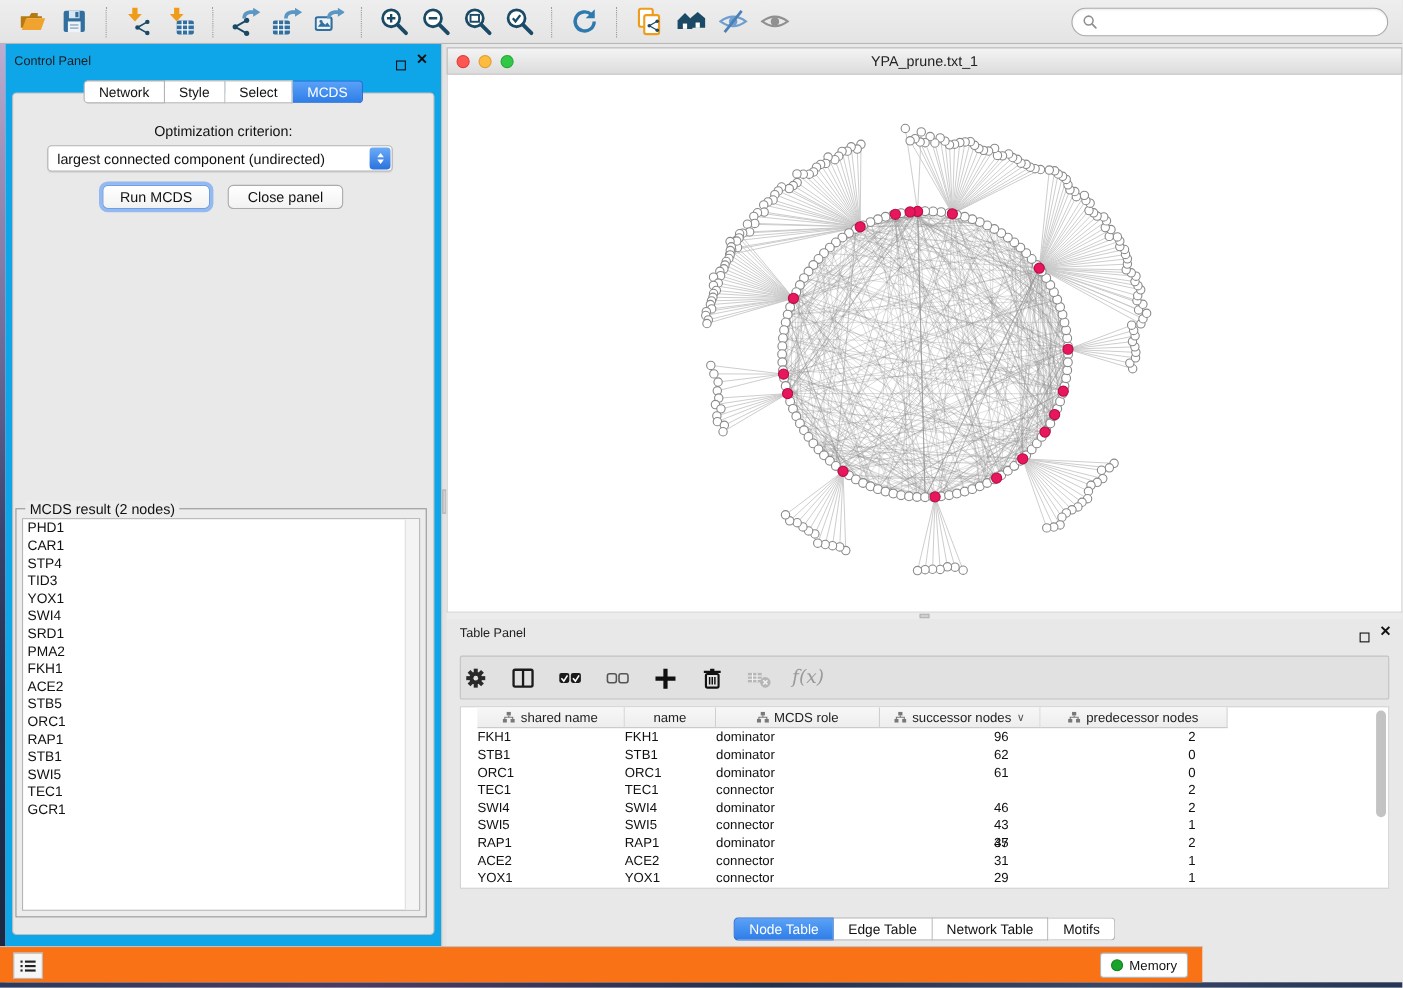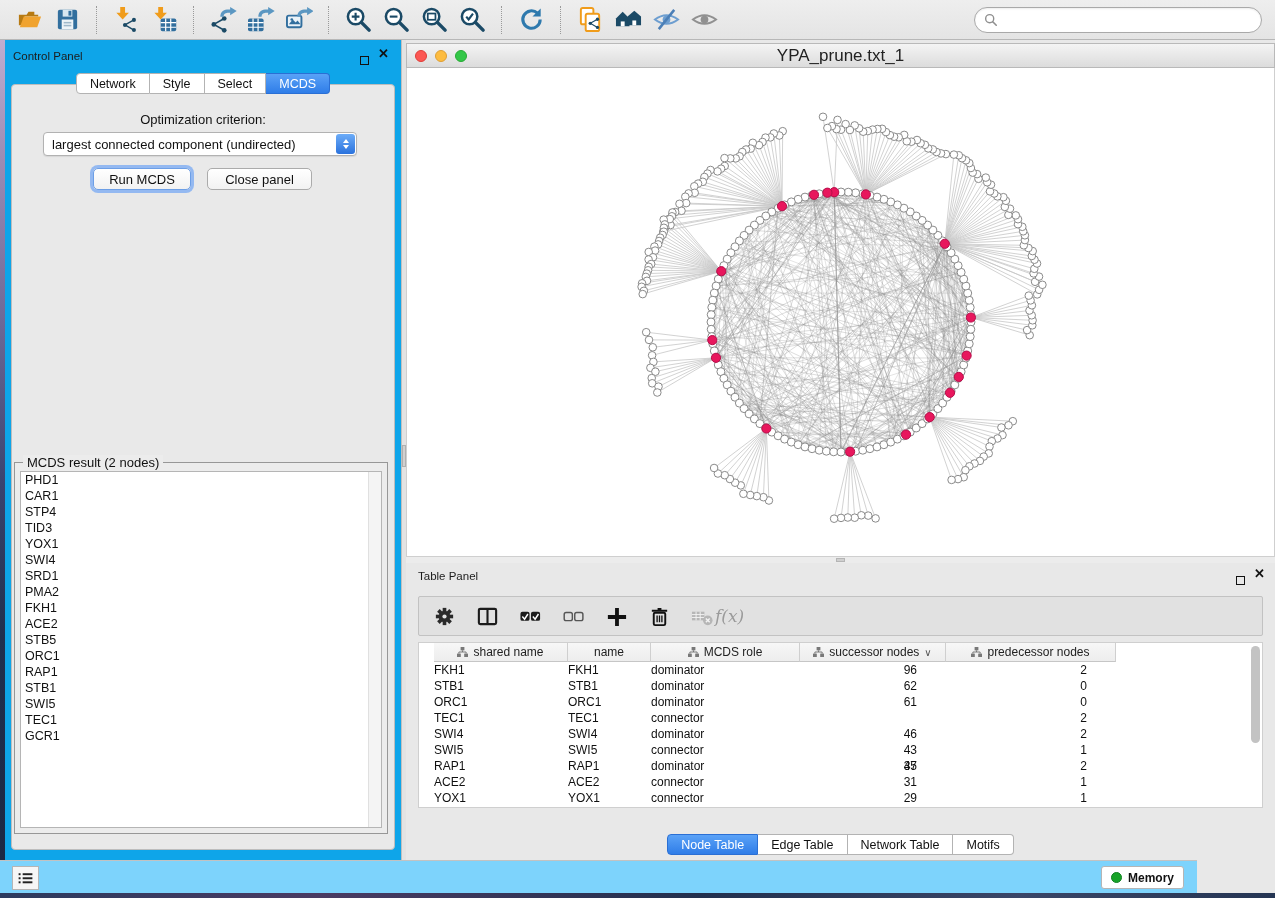--- a/index.html
+++ b/index.html
@@ -66,50 +66,50 @@
   #v-grip { position:absolute; left:0; top:405px; width:4px; height:22px; background:#d0d0d0; border:1px solid #b0b0b0; }
 
   
   #right-col { left:406px; top:40px; width:869px; height:820px; background:#e8e8e8; }
   #net-titlebar { position:absolute; left:0; top:3px; width:869px; height:25px;
                   background:linear-gradient(#f4f4f4,#dcdcdc); border:1px solid #b9b9b9; display:flex; align-items:center; }
   .tl { width:12px; height:12px; border-radius:50%; margin-left:8px; }
   .tl.red { background:#fc5753; border:1px solid #df3e38; }
   .tl.yel { background:#fdbc40; border:1px solid #de9f34; }
   .tl.grn { background:#33c748; border:1px solid #27aa35; }
-  #net-title { position:absolute; width:100%; text-align:center; font-size:17px; color:#222; }
+  #net-title { position:absolute; width:100%; text-align:center; font-size:13px; color:#222; }
   #net-canvas { position:absolute; left:0; top:28px; width:869px; height:489px; background:#fff;
                 border:1px solid #cfcfcf; border-top:none; }
   #h-splitter { position:absolute; left:0; top:517px; width:869px; height:6px; background:#ececec; }
   #h-grip { position:absolute; left:430px; top:1px; width:9px; height:4px; background:#cfcfcf; border:1px solid #b5b5b5; }
 
   
   #table-panel { position:absolute; left:0; top:523px; width:869px; height:297px; background:#e8e8e8; }
   #tp-title { left:12px; top:7px; } #tp-float { right:30px; top:8px; } #tp-close { right:10px; top:6px; }
   #tp-toolbar { position:absolute; left:12px; top:33px; width:845px; height:40px; background:#e1e1e1;
-                border:1px solid #c2c2c2; border-radius:2px; display:flex; align-items:center; padding-left:12px; }
+                border:1px solid #c2c2c2; border-radius:2px; display:flex; align-items:center; gap:17px; }
   .tpt-btn { width:26px; height:26px; display:flex; align-items:center; justify-content:center; }
   .tpt-btn svg { width:23px; height:23px; }
   #fx-label { font-size:17px; color:#9a9a9a; font-family:"DejaVu Serif", serif; font-style:italic; }
   #tbl-area { position:absolute; left:12px; top:79px; width:845px; height:166px; background:#fff;
               border:1px solid #cfcfcf; overflow:hidden; }
   #tbl-header { position:absolute; left:15px; top:0; height:19px; display:flex; }
   .th-cell { background:linear-gradient(#f7f7f7,#ededed); border-right:1px solid #cfcfcf; border-bottom:1px solid #c6c6c6;
              display:flex; align-items:center; font-size:12px; color:#222; justify-content:center; gap:5px; }
   .th-cell svg.sitemap { width:11px; height:10px; flex:none; }
   .sort-chev { font-size:10px; color:#555; }
   #tbl-rows { position:absolute; left:0; top:19px; }
   .t-row { display:flex; height:16px; }
   .t-cell { font-size:12px; color:#101010; line-height:16px; padding:0 14px 0 15px; white-space:nowrap; }
   .t-cell.num { text-align:right; }
   #tbl-vscroll { position:absolute; right:2px; top:3px; width:9px; height:97px; background:#c3c3c3; border-radius:5px; }
   #tp-tabs { position:absolute; left:0; top:271px; width:100%; }
 
   
-  #status-bar { left:0; top:860px; width:1197px; height:33px; background:#7dd3fc; border-top:1px solid #c2c2c2;font-weight:bold; }
+  #status-bar { left:0; top:860px; width:1093px; height:33px; background:#f97316; border-top:1px solid #c2c2c2; }
   #list-btn { position:absolute; left:12px; top:5px; width:27px; height:24px; background:#f6f6f6;
               border:1px solid #b5b5b5; display:flex; align-items:center; justify-content:center; }
   #list-btn svg { width:17px; height:17px; }
   #memory-btn { position:absolute; right:13px; top:5px; height:23px; background:#fff; border:1px solid #b5b5b5;
                 border-radius:3px; display:flex; align-items:center; padding:0 9px; gap:6px; font-size:12px; color:#111; }
   #memory-dot { width:11px; height:11px; border-radius:50%; background:#18a428; border:1px solid #108020; }
 </style>
 </head>
 <body>
 

